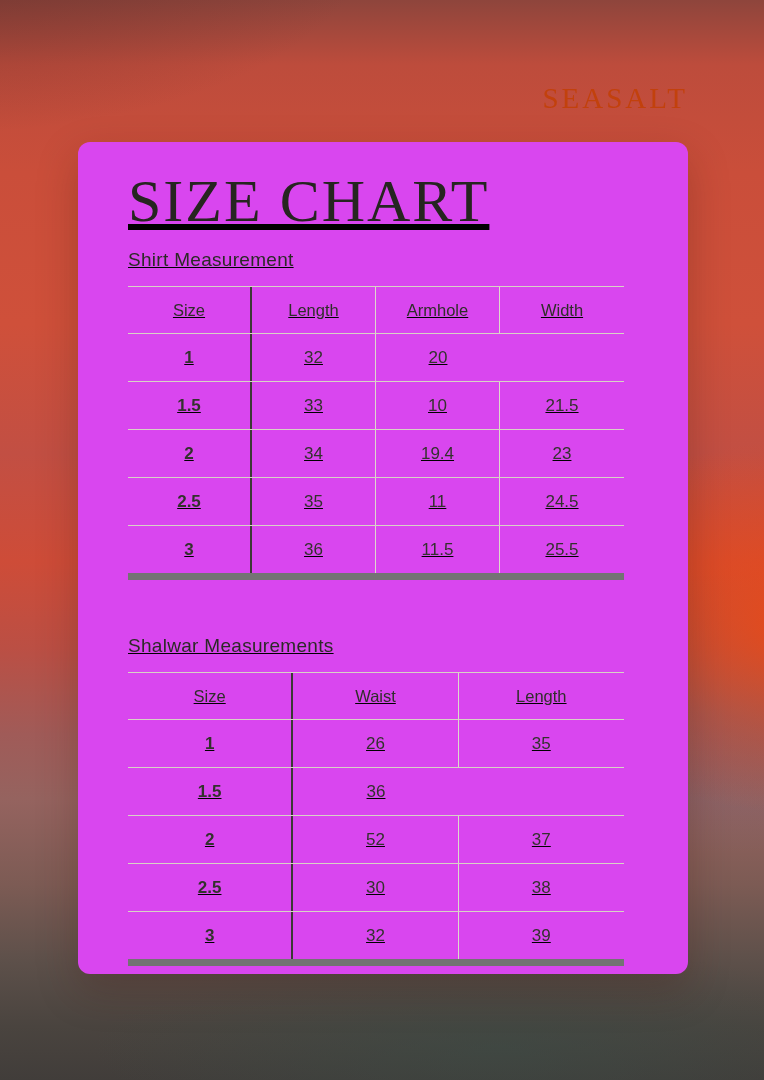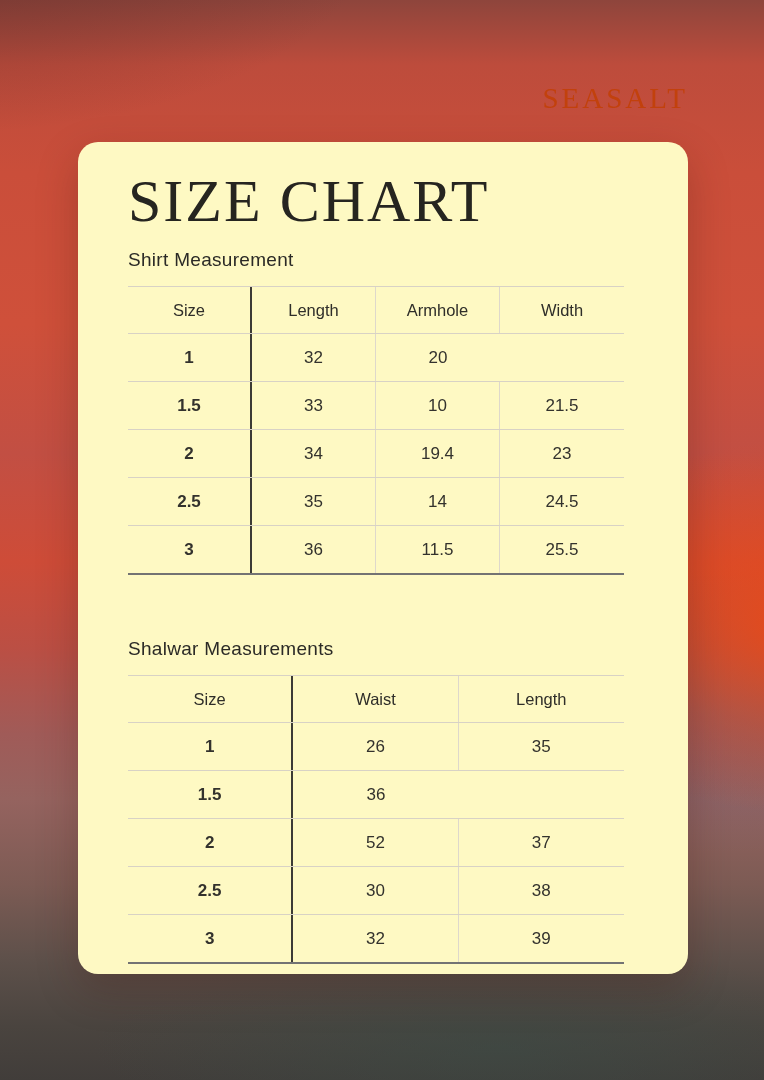--- a/index.html
+++ b/index.html
@@ -20,34 +20,34 @@
         #c24f43 42%, #ce4c38 52%, #bb4f44 60%, #a05b58 68%,
         #95635f 74%, #7c5b54 82%, #5d504a 89%, #4a443f 95%, #413d3a 100%);
   }
   .logo{
     position:absolute;top:82px;right:76px;
     font-family:"Liberation Serif",serif;
     font-size:29px;letter-spacing:3px;color:#c2410c;font-weight:400;
   }
   .card{
     position:absolute;left:78px;top:142px;width:610px;height:832px;
-    background:#fef9c3;border-radius:20px;
+    background:#d946ef;border-radius:12px;
     box-shadow:0 16px 40px rgba(70,25,18,.28);
-    box-sizing:border-box;padding:28px 0 0 50px;
+    box-sizing:border-box;padding:28px 0 0 50px;text-decoration:underline;
   }
   .title{
     font-family:"Liberation Serif",serif;font-weight:400;
     font-size:60px;line-height:1.05;letter-spacing:2px;
     color:#262520;margin:0 0 16px 0;
   }
   .section-heading{
     font-size:19px;color:#2b2a26;font-weight:400;
     letter-spacing:.3px;margin:0 0 15px 0;
   }
-  .table{width:496px;border-bottom:2px solid #737373;margin-bottom:12px;}
+  .table{width:496px;border-bottom:7px solid #737373;margin-bottom:4px;}
   .tr{display:grid;border-top:1px solid #d8d2c5;}
   .cols4 .tr{grid-template-columns:repeat(4,1fr);}
   .cols3 .tr{grid-template-columns:repeat(3,1fr);}
   .td{
     display:flex;align-items:center;justify-content:center;
     height:47px;font-size:17px;color:#33322d;
     border-right:1px solid #ded8cb;box-sizing:border-box;
   }
   .tr.thead .td{height:46px;font-size:16.5px;color:#2f2e29;}
   .td:last-child{border-right:none;}
@@ -86,21 +86,21 @@
       </div>
       <div class="tr">
         <div class="td">2</div>
         <div class="td">34</div>
         <div class="td">19.4</div>
         <div class="td">23</div>
       </div>
       <div class="tr">
         <div class="td">2.5</div>
         <div class="td">35</div>
-        <div class="td">14</div>
+        <div class="td">11</div>
         <div class="td">24.5</div>
       </div>
       <div class="tr">
         <div class="td">3</div>
         <div class="td">36</div>
         <div class="td">11.5</div>
         <div class="td">25.5</div>
       </div>
     </div>
 

